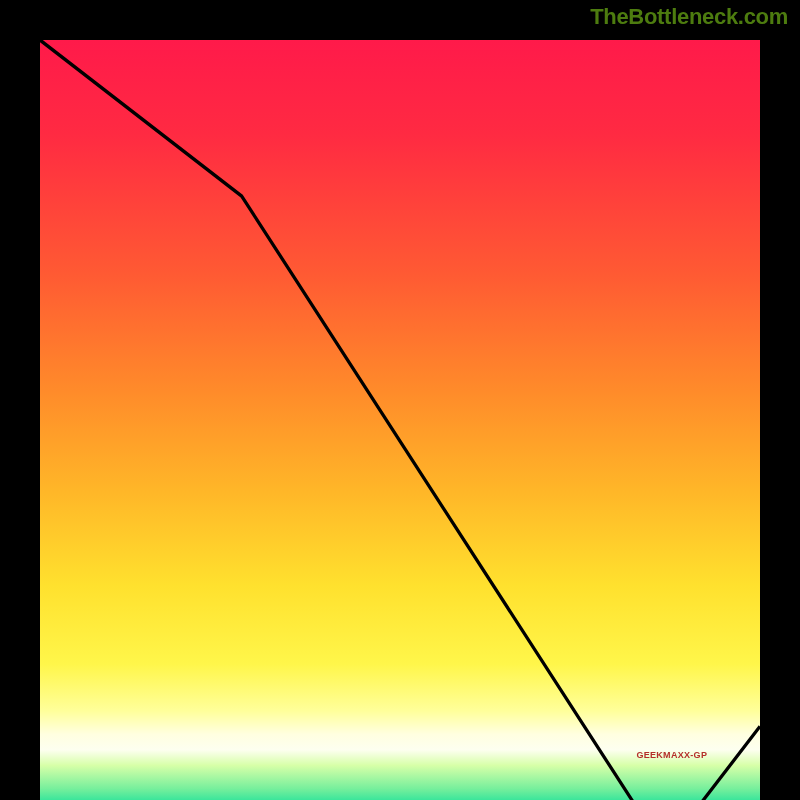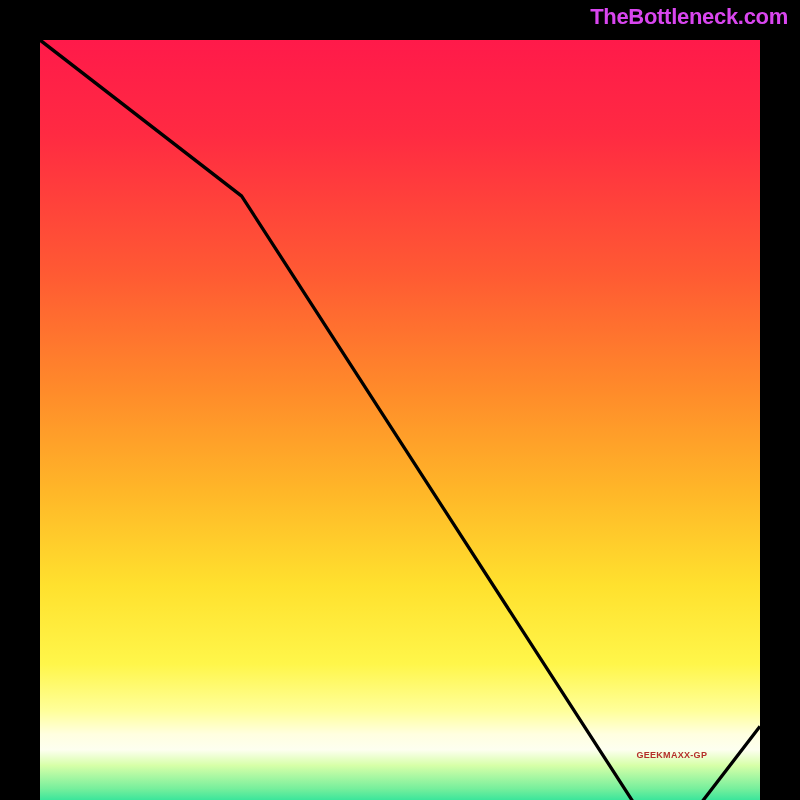--- a/index.html
+++ b/index.html
@@ -8,21 +8,21 @@
     position: relative;
     width: 800px;
     height: 800px;
     background: #000;
   }
   .watermark {
     position: absolute;
     top: 4px;
     right: 12px;
     font-size: 22px;
-    color: #d946ef;
+    color: #4d7c0f;
     font-weight: 600;
     letter-spacing: -0.3px;
   }
   .plot-wrap {
     position: absolute;
     left: 30px;
     top: 30px;
     width: 740px;
     height: 740px;
     background: #000;

